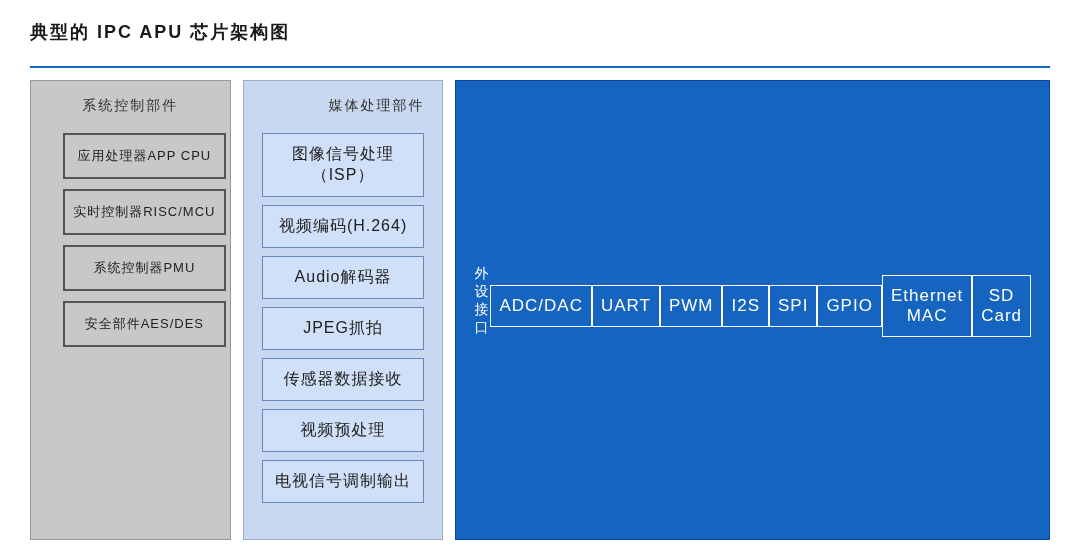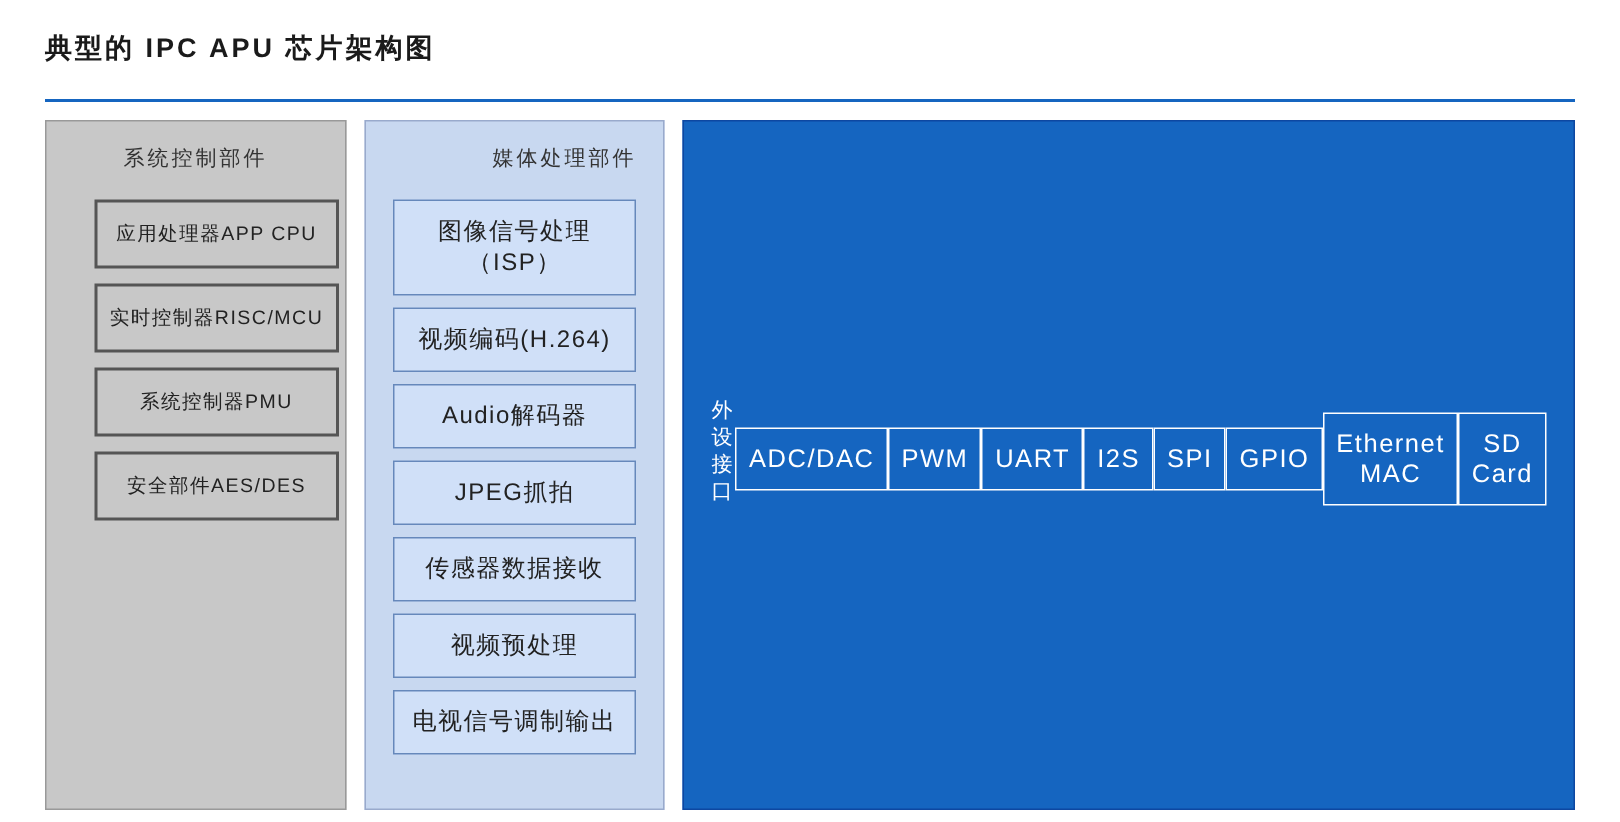--- a/index.html
+++ b/index.html
@@ -135,22 +135,22 @@
     <div class="media-box">Audio解码器</div>
     <div class="media-box">JPEG抓拍</div>
     <div class="media-box">传感器数据接收</div>
     <div class="media-box">视频预处理</div>
     <div class="media-box">电视信号调制输出</div>
   </div>
 
   <div class="col-peripheral">
     <div class="col-title">外设接口</div>
     <div class="periph-box">ADC/DAC</div>
+    <div class="periph-box">UART</div>
     <div class="periph-box">PWM</div>
-    <div class="periph-box">UART</div>
     <div class="periph-box">I2S</div>
     <div class="periph-box">SPI</div>
     <div class="periph-box">GPIO</div>
     <div class="periph-box">Ethernet MAC</div>
     <div class="periph-box">SD Card</div>
   </div>
 
 </div>
 
 </body></html>

